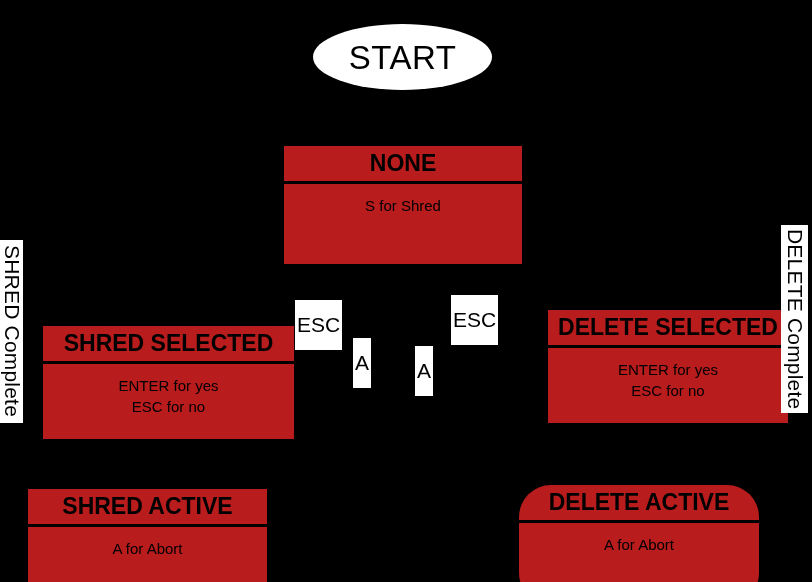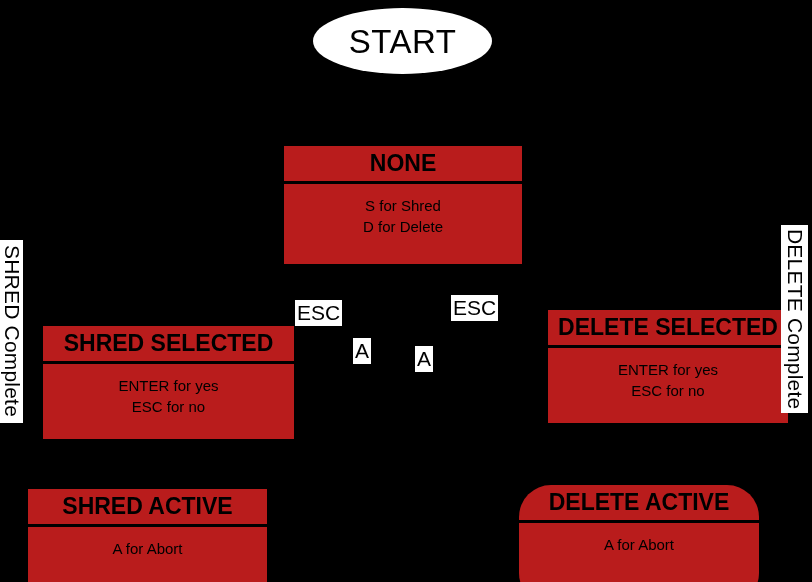--- a/index.html
+++ b/index.html
@@ -14,21 +14,21 @@
     background: #000000;
     overflow: hidden;
     font-family: "Liberation Sans", sans-serif;
     -webkit-font-smoothing: antialiased;
   }
 
   
   .start-node {
     position: absolute;
     left: 313px;
-    top: 8px;
+    top: 24px;
     width: 179px;
     height: 66px;
     background: #ffffff;
     border-radius: 50%;
     display: flex;
     align-items: center;
     justify-content: center;
   }
   .start-node .start-label {
     font-size: 33px;
@@ -73,21 +73,21 @@
   #box-shred-active   { left: 28px;  top: 466px;  width: 239px; height: 116px; }
   #box-delete-active  { left: 519px; top: 462px;  width: 240px; height: 120px; border-radius: 32px; }
 
   
   .edge-label {
     position: absolute;
     background: #ffffff;
     color: #000000;
     font-size: 21px;
     line-height: 1.15;
-    padding: 1px 2px;
+    padding: 13px 2px;
     white-space: nowrap;
   }
   #label-esc-left   { left: 295px; top: 300px; }
   #label-esc-right  { left: 451px; top: 295px; }
   #label-a-left     { left: 353px; top: 338px; }
   #label-a-right    { left: 415px; top: 346px; }
 
   
   .vertical-label {
     position: absolute;
@@ -123,21 +123,20 @@
   <div class="connector" style="left:638px; top:400px; width:2px; height:62px;"></div>
 
   <div class="start-node">
     <span class="start-label">START</span>
   </div>
 
   <div class="state-box" id="box-none">
     <div class="state-title">NONE</div>
     <div class="state-body">
       <div>S for Shred</div>
-      <div>D for Delete</div>
     </div>
   </div>
 
   <div class="state-box" id="box-shred-selected">
     <div class="state-title">SHRED SELECTED</div>
     <div class="state-body">
       <div>ENTER for yes</div>
       <div>ESC for no</div>
     </div>
   </div>

